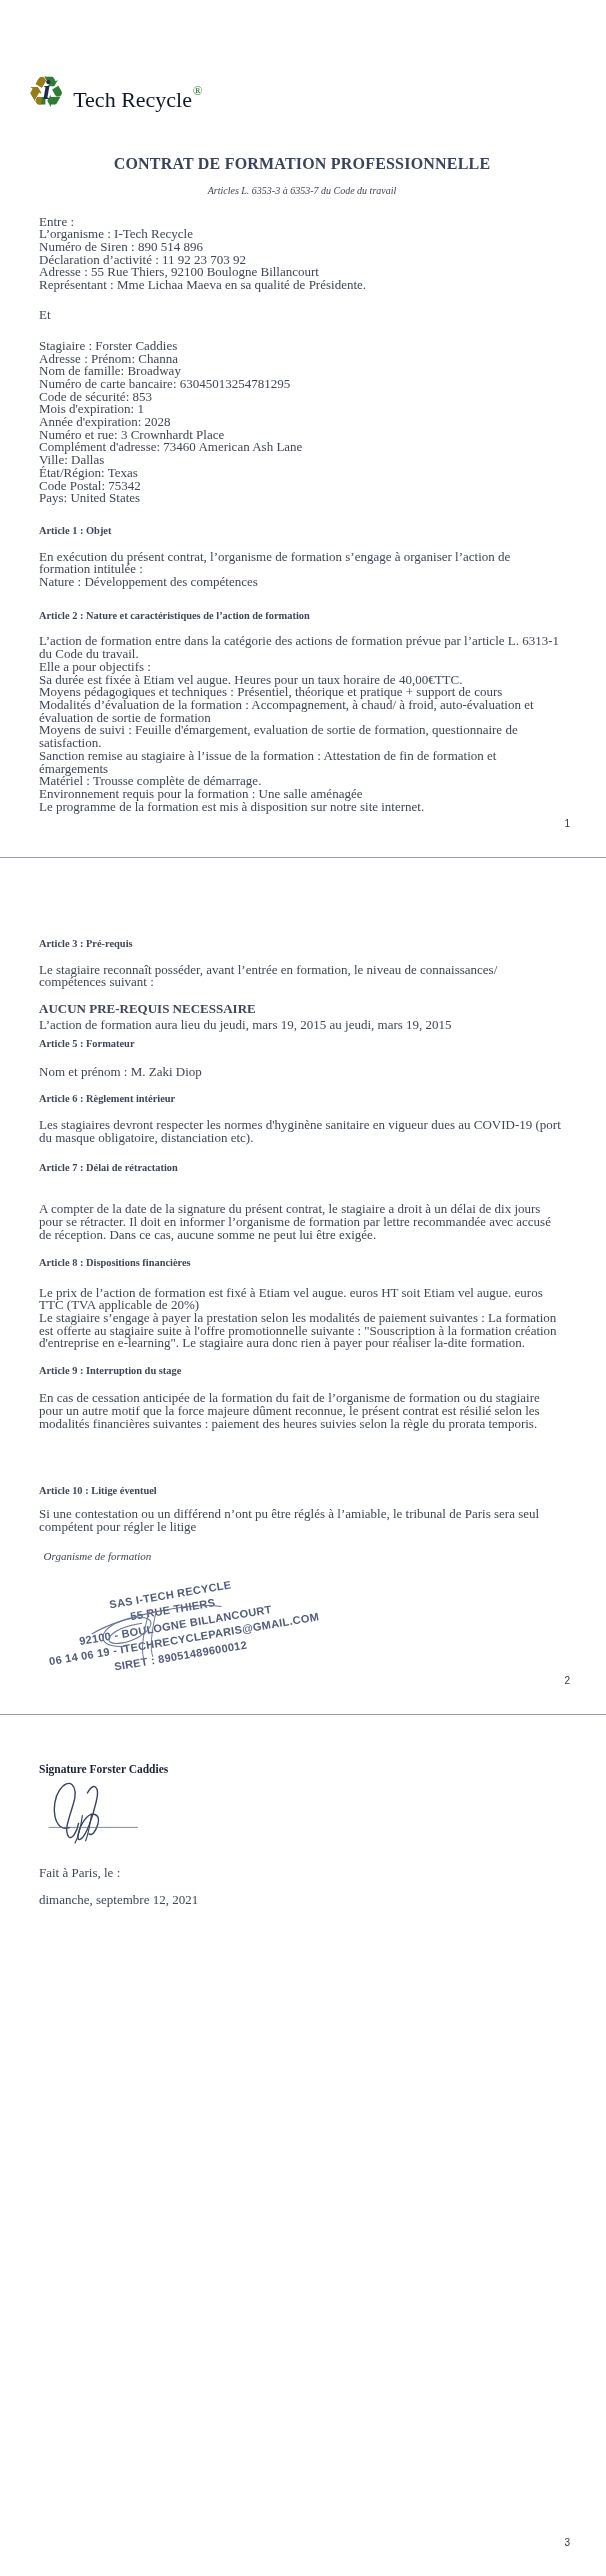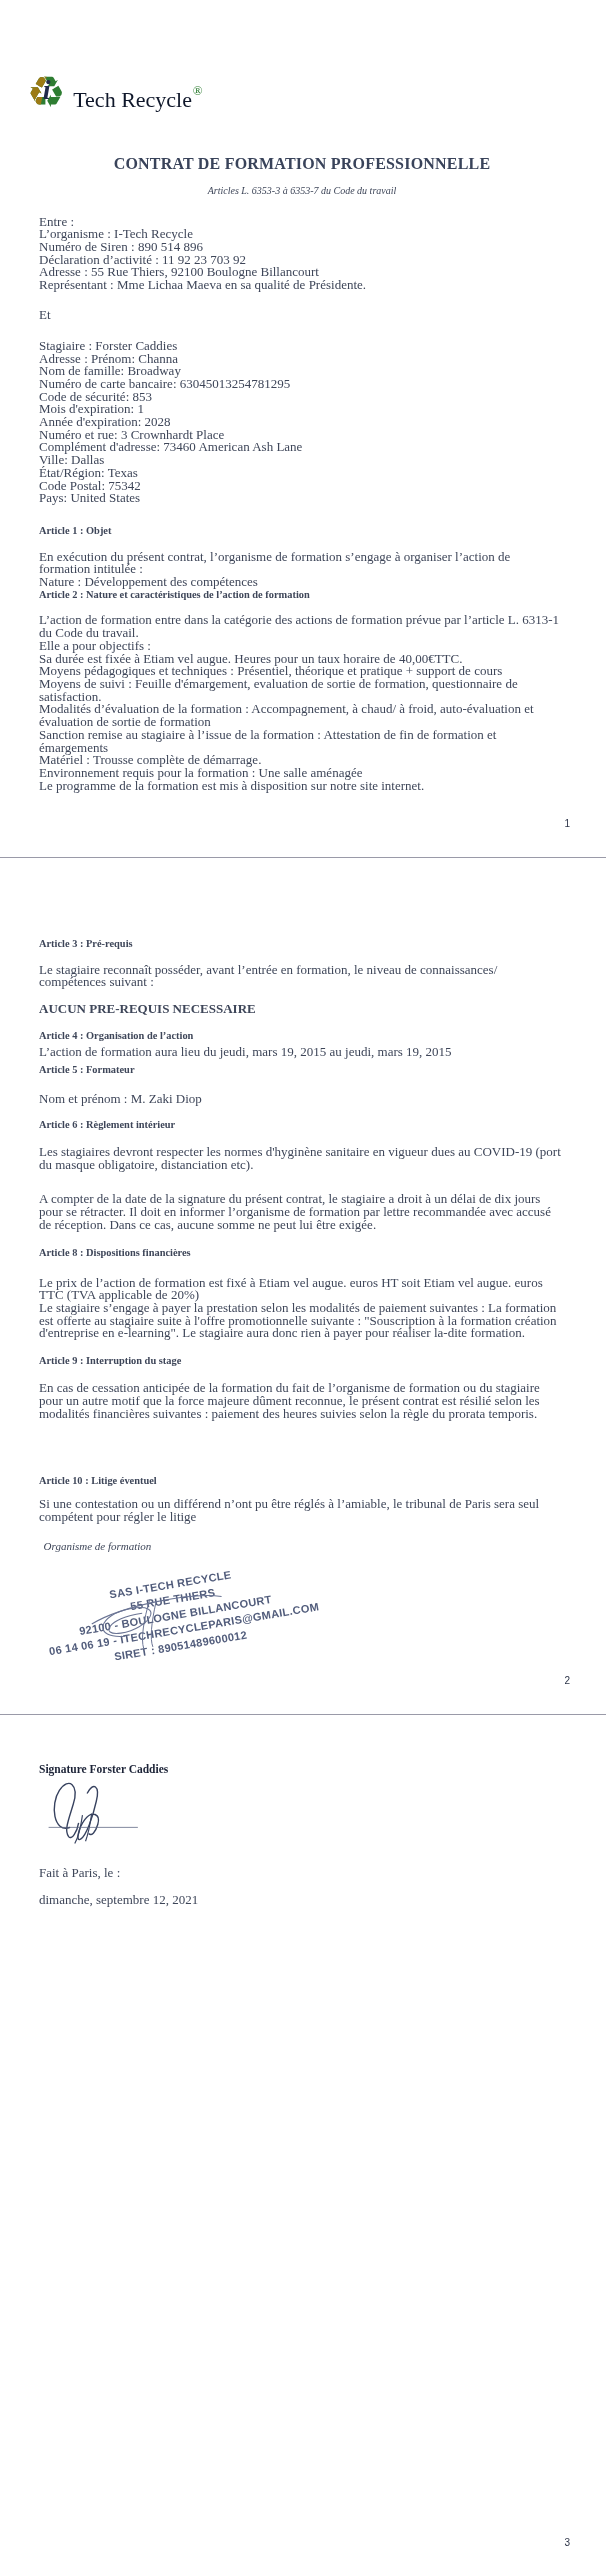--- a/index.html
+++ b/index.html
@@ -29,28 +29,28 @@
   .h{font-weight:700;font-size:10.4px;line-height:12.7px;}
   .b{font-weight:700;}
   .it{font-style:italic;}
 
   
   .block-entre{margin-top:20px;}
   .et-line{margin-top:17px;}
   .block-stagiaire{margin-top:18.4px;}
   .mt-h1{margin-top:20px;}
   .mt-p1{margin-top:13px;}
-  .mt-h2{}
+  .mt-h2{margin-top:21px;}
   .mt-p2{margin-top:13px;}
 
   
   .p2-top{padding-top:80px;}
   .mt17{margin-top:13px;}  .mt18{margin-top:14px;}  .mt4{margin-top:3.1px;}
   .mt8{margin-top:6.1px;}    .mt20{margin-top:15.4px;}  .mt22{margin-top:17px;}
-  .mt30{margin-top:22px;}  .mt13{margin-top:10px;}  .mt0{margin-top:0;}
+  .mt30{margin-top:29px;}  .mt13{margin-top:10px;}  .mt0{margin-top:0;}
   .mt72{margin-top:55px;}
   .organisme{margin-top:17px;padding-left:4.6px;font-size:11px;}
 
   
   .stamp-wrap{position:relative;margin-top:10.8px;margin-left:6.1px;width:276px;height:106px;}
   .stamp{position:absolute;left:0;top:14px;width:261px;transform:rotate(-9.5deg);
     font-family:"Liberation Sans","DejaVu Sans",sans-serif;font-weight:700;
     font-size:11px;line-height:15.4px;letter-spacing:0.3px;color:#525d7c;text-align:center;}
   .stamp div{white-space:nowrap;}
   .stamp-sign{position:absolute;left:31px;top:6.1px;pointer-events:none;}
@@ -120,46 +120,46 @@
         <div class="para">Nature : Développement des compétences</div>
       </div>
 
     <div class="h mt-h2">Article 2 : Nature et caractéristiques de l’action de formation</div>
     <div class="mt-p2">
 
     <div class="para">L’action de formation entre dans la catégorie des actions de formation prévue par l’article L. 6313-1 du Code du travail.</div>
         <div class="para">Elle a pour objectifs :</div>
         <div class="para">Sa durée est fixée à Etiam vel augue. Heures pour un taux horaire de 40,00€TTC.</div>
         <div class="para">Moyens pédagogiques et techniques : Présentiel, théorique et pratique + support de cours</div>
+        <div class="para">Modalités d’évaluation de la formation : Accompagnement, à chaud/ à froid, auto-évaluation et évaluation de sortie de formation</div>
         <div class="para">Moyens de suivi : Feuille d'émargement, evaluation de sortie de formation, questionnaire de satisfaction.</div>
-        <div class="para">Modalités d’évaluation de la formation : Accompagnement, à chaud/ à froid, auto-évaluation et évaluation de sortie de formation</div>
         <div class="para">Sanction remise au stagiaire à l’issue de la formation : Attestation de fin de formation et émargements</div>
         <div class="para">Matériel : Trousse complète de démarrage.</div>
         <div class="para">Environnement requis pour la formation : Une salle aménagée</div>
         <div class="para">Le programme de la formation est mis à disposition sur notre site internet.</div>
       </div>
   </div>
   <div class="pageno">1</div>
 </div>
 
 <div class="page page-2">
   <div class="inner p2-top">
     <div class="h">Article 3 : Pré-requis</div>
     <div class="para mt17">Le stagiaire reconnaît posséder, avant l’entrée en formation, le niveau de connaissances/ compétences suivant :</div>
     <div class="para b mt18">AUCUN PRE-REQUIS NECESSAIRE</div>
 
-    <div class="h mt18">Article 4 : Organisation de l’action</div>
     <div class="para mt4">L’action de formation aura lieu du jeudi, mars 19, 2015 au jeudi, mars 19, 2015</div>
 
     <div class="h mt8">Article 5 : Formateur</div>
     <div class="para mt20">Nom et prénom : M. Zaki Diop</div>
 
     <div class="h mt18">Article 6 : Règlement intérieur</div>
     <div class="para mt18">Les stagiaires devront respecter les normes d'hyginène sanitaire en vigueur dues au COVID-19 (port du masque obligatoire, distanciation etc).</div>
 
+    <div class="h mt22">Article 7 : Délai de rétractation</div>
     <div class="para mt30">A compter de la date de la signature du présent contrat, le stagiaire a droit à un délai de dix jours pour se rétracter. Il doit en informer l’organisme de formation par lettre recommandée avec accusé de réception. Dans ce cas, aucune somme ne peut lui être exigée.</div>
 
     <div class="h mt20">Article 8 : Dispositions financières</div>
     <div class="para mt22">Le prix de l’action de formation est fixé à Etiam vel augue. euros HT soit Etiam vel augue. euros TTC (TVA applicable de 20%)</div>
     <div class="para mt0">Le stagiaire s’engage à payer la prestation selon les modalités de paiement suivantes : La formation est offerte au stagiaire suite à l'offre promotionnelle suivante : "Souscription à la formation création d'entreprise en e-learning". Le stagiaire aura donc rien à payer pour réaliser la-dite formation.</div>
 
     <div class="h mt20">Article 9 : Interruption du stage</div>
     <div class="para mt18">En cas de cessation anticipée de la formation du fait de l’organisme de formation ou du stagiaire pour un autre motif que la force majeure dûment reconnue, le présent contrat est résilié selon les modalités financières suivantes : paiement des heures suivies selon la règle du prorata temporis.</div>
 
     <div class="h mt72">Article 10 : Litige éventuel</div>

